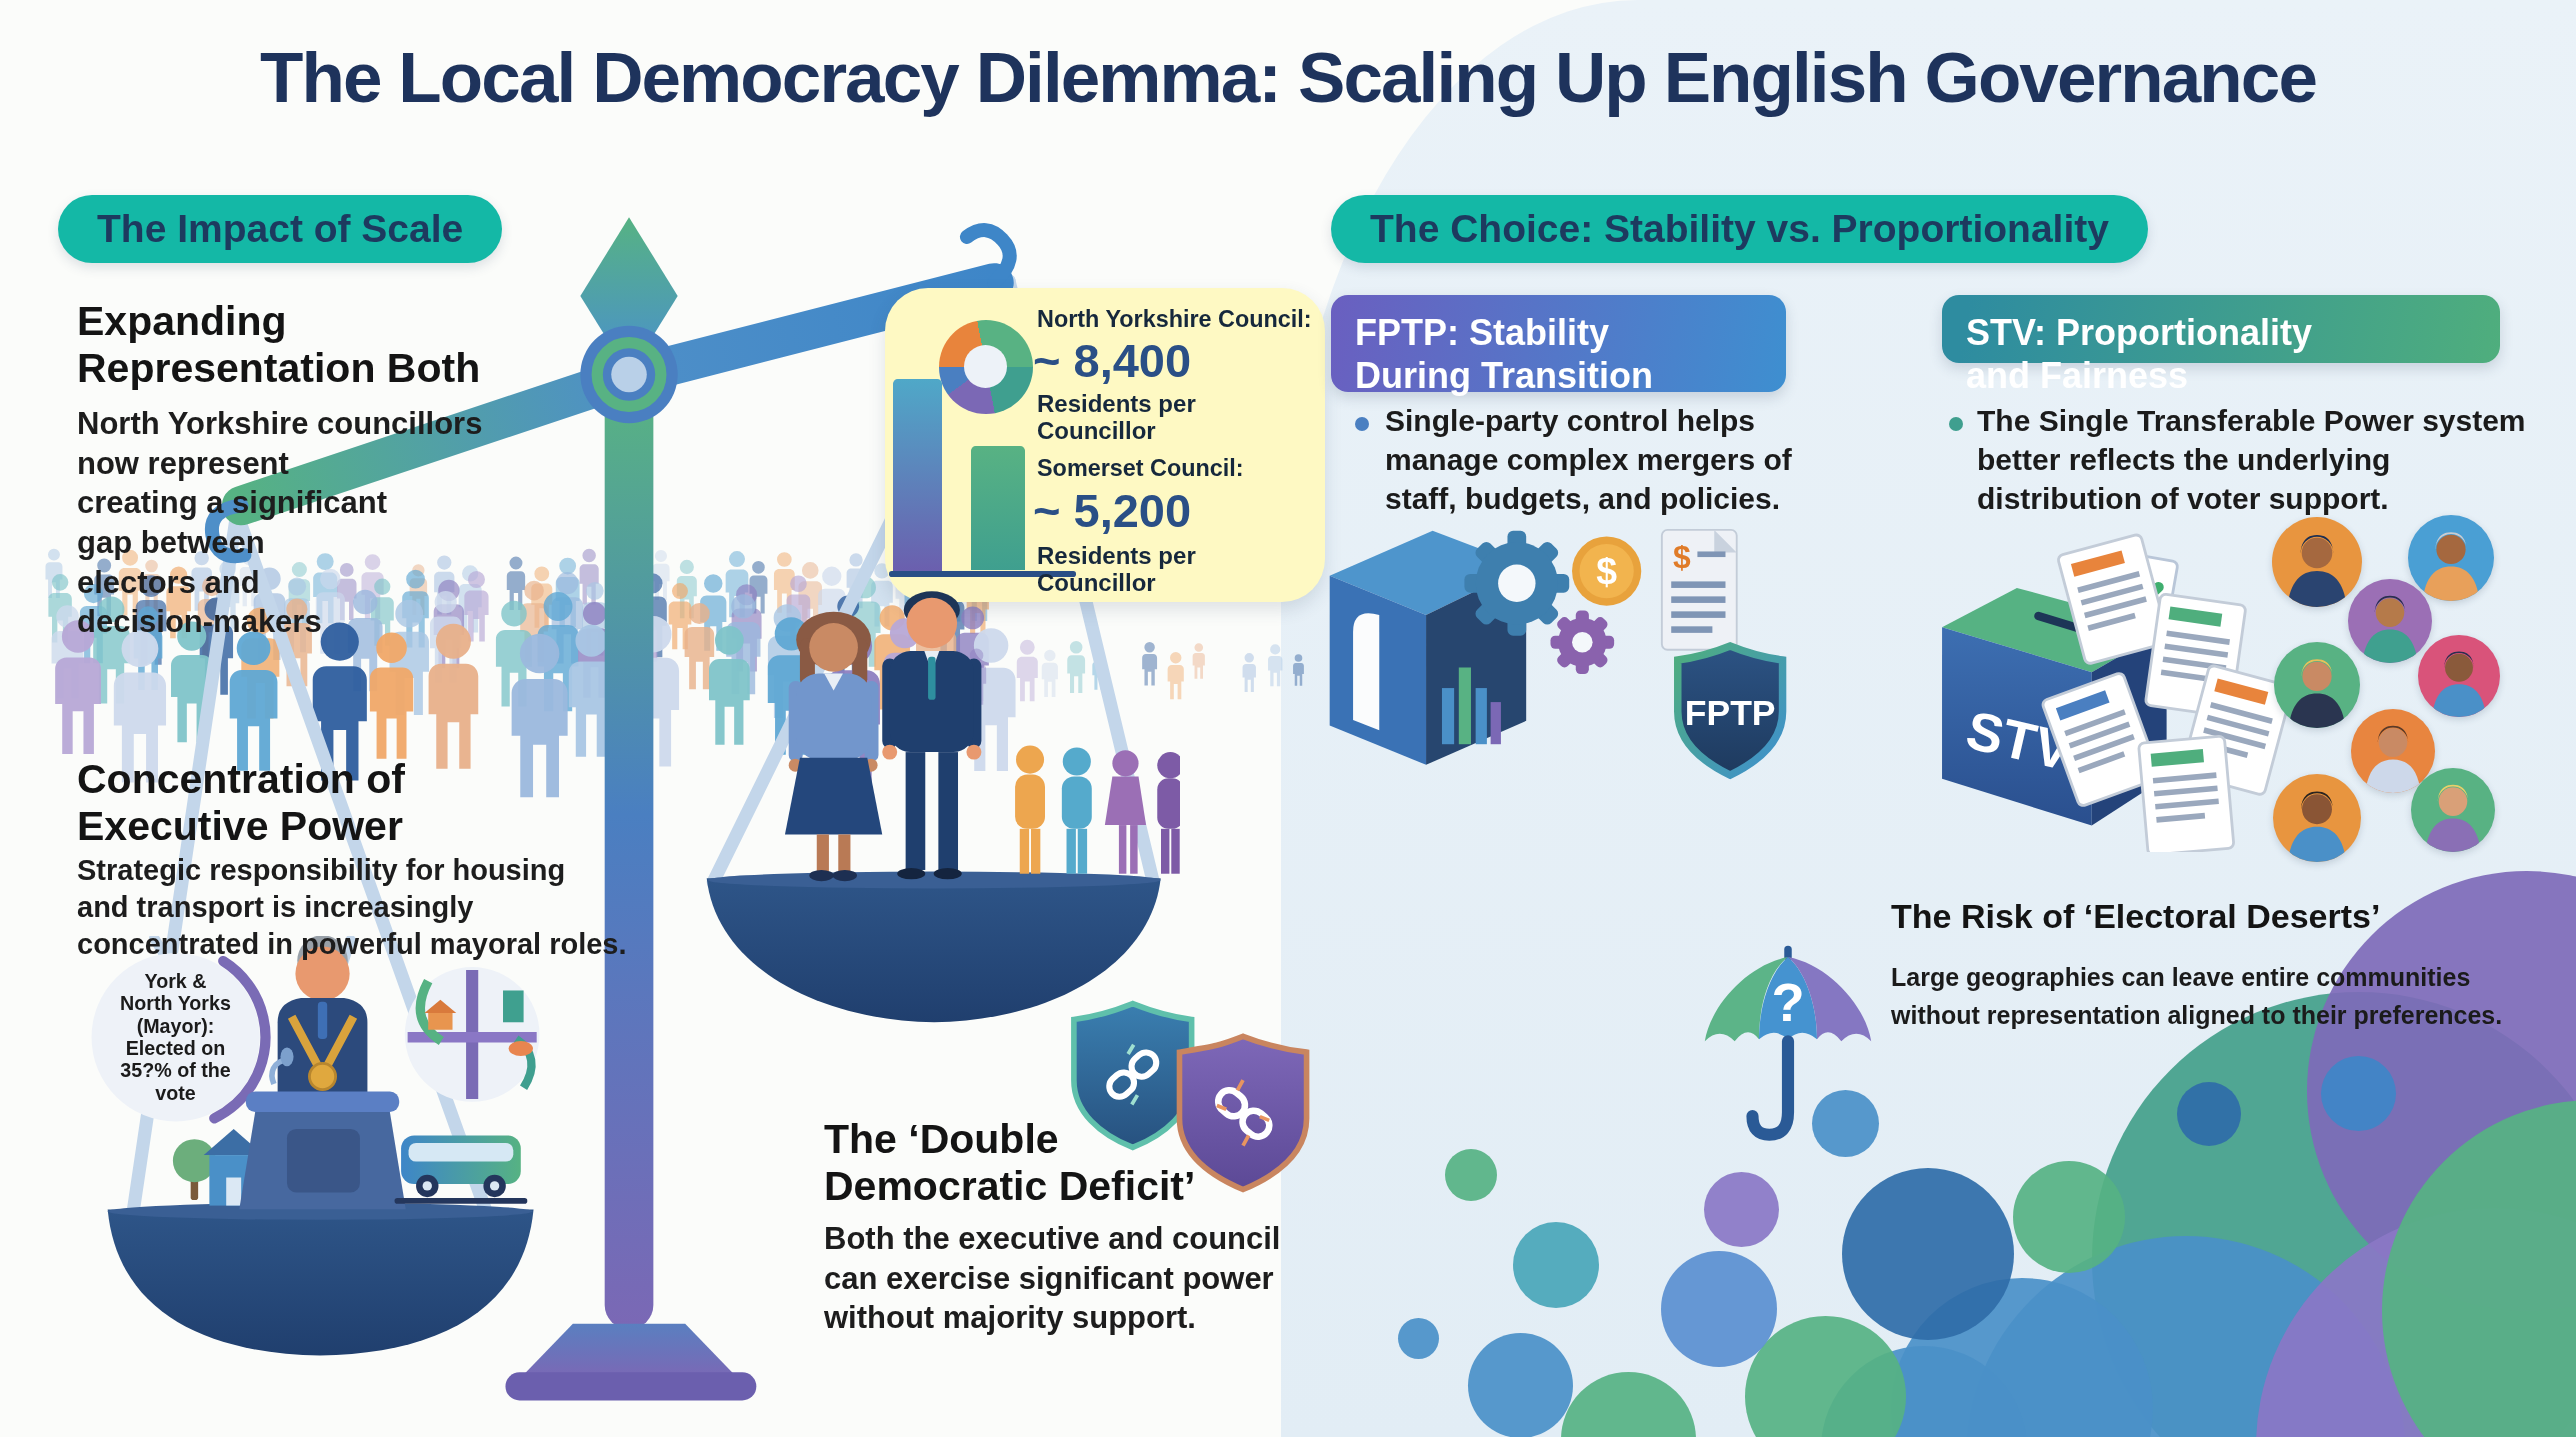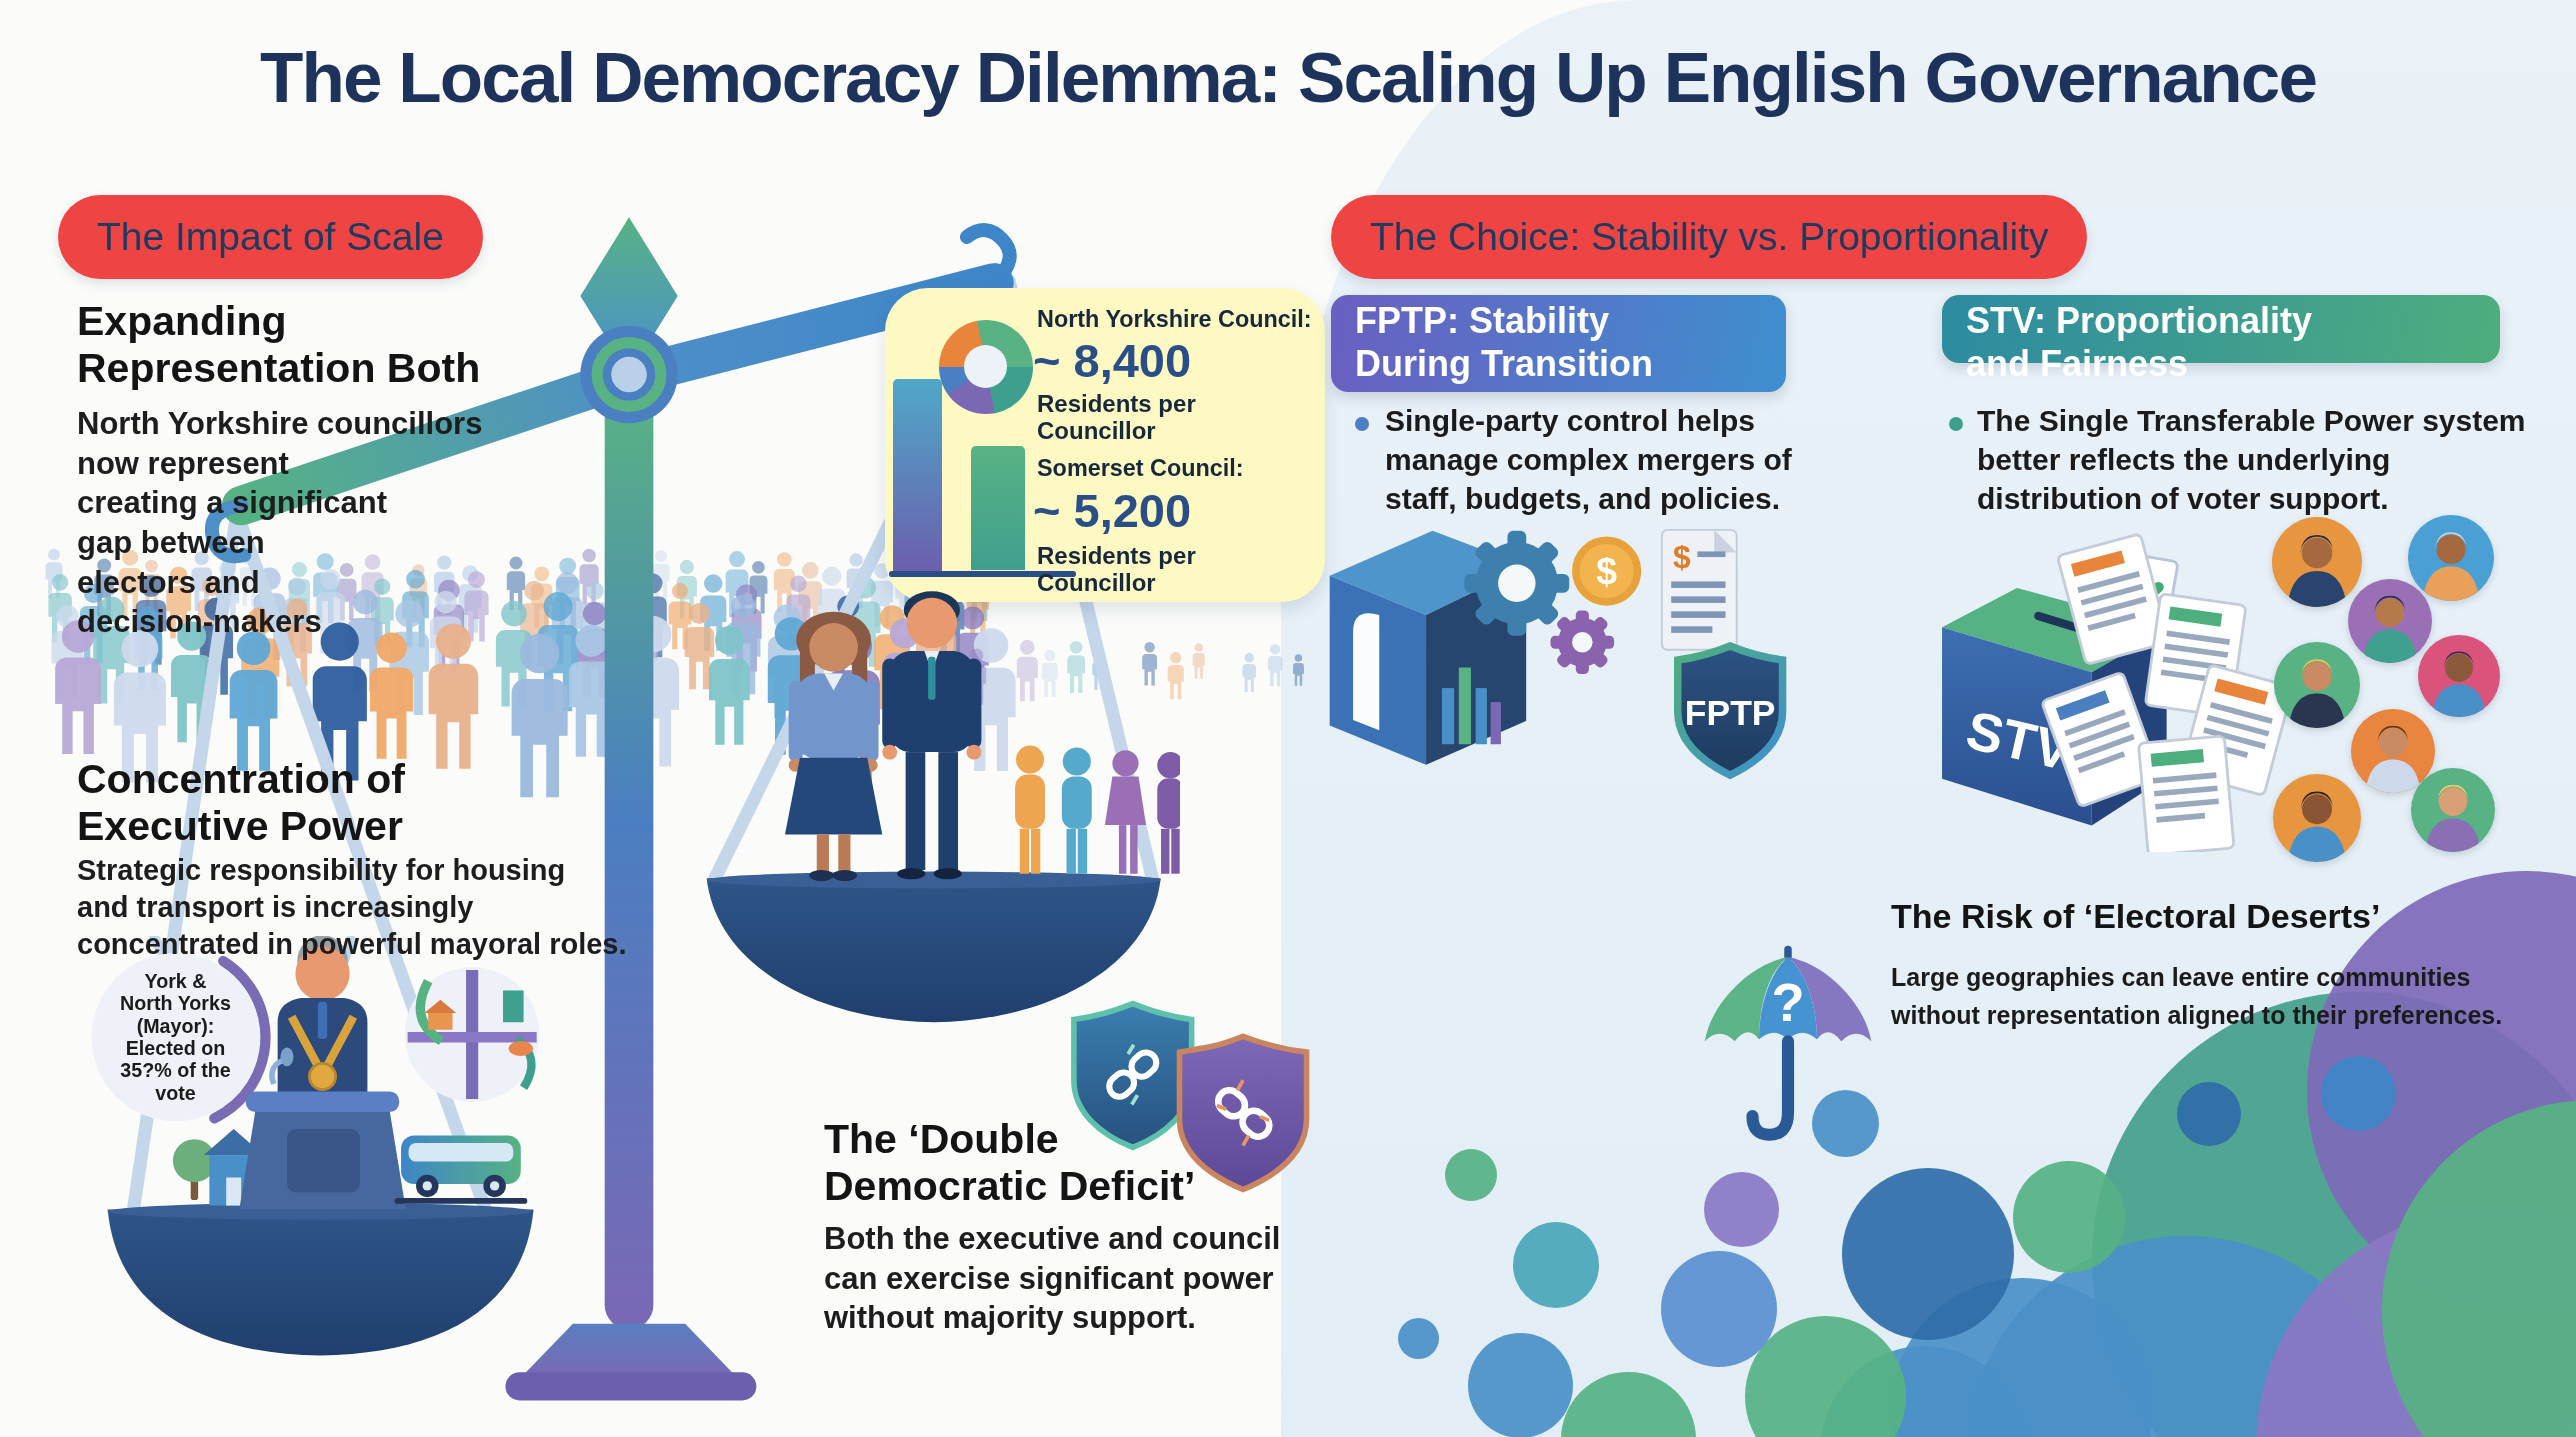--- a/index.html
+++ b/index.html
@@ -6,41 +6,41 @@
   .canvas{position:relative;width:2576px;height:1438px;overflow:hidden;
     font-family:"Liberation Sans",sans-serif;background:#fbfcfa;}
   .abs{position:absolute;}
   .pre{white-space:pre-line;}
   .bg-right{left:1281px;top:0;width:1295px;height:1438px;
     background:linear-gradient(180deg,#eaf2f8 0%,#e2edf5 100%);
     border-top-left-radius:356px 599px;}
   .bubble{position:absolute;border-radius:50%;}
   .title{left:0;right:0;top:37px;text-align:center;font-size:71px;font-weight:bold;
     color:#1e335c;letter-spacing:-1.9px;}
-  .pill{padding:20px 39px;background:#ef4444;border-radius:56px;font-size:39px;
-    font-weight:normal;color:#1d3a5f;box-shadow:0 4.7px 11.2px rgba(50,70,100,.15);}
+  .pill{padding:12px 39px;background:#14b8a6;border-radius:56px;font-size:39px;
+    font-weight:bold;color:#1d3a5f;box-shadow:0 4.7px 11.2px rgba(50,70,100,.15);}
   .h2{font-size:41px;font-weight:bold;color:#141414;line-height:1.15;}
   .body-txt{font-size:31px;font-weight:bold;color:#1d1d1d;line-height:1.28;}
   .stats-card{left:885px;top:288px;width:440px;height:314px;background:#fef9c3;
     border-radius:43px;box-shadow:0 7.5px 17px rgba(50,70,100,.14);}
   .donut{left:54px;top:32px;width:94px;height:94px;border-radius:50%;
     background:conic-gradient(from -90deg,#e8843c 0 22%,#58b283 22% 50%,#3f9f8f 50% 72%,#7b68b5 72% 90%,#4a7fc1 90% 100%);}
   .donut::after{content:"";position:absolute;left:25px;top:25px;width:43px;height:43px;
     border-radius:50%;background:#edf2f8;}
   .bar{position:absolute;border-radius:4.7px 4.7px 0 0;}
   .bar1{left:7.5px;top:91px;width:49px;height:192px;background:linear-gradient(180deg,#4fa8c8,#6b5fae);}
   .bar2{left:86px;top:158px;width:54px;height:124px;background:linear-gradient(180deg,#58b283,#3f9f8f);}
   .axis{left:3.7px;top:283px;width:187px;height:5.6px;background:#2a4f86;border-radius:2.8px;position:absolute;}
   .card-label{font-size:23.4px;font-weight:bold;color:#16283c;line-height:1.1;}
   .card-value{font-size:47px;font-weight:bold;color:#2a4f86;}
   .card-unit{font-size:24px;font-weight:bold;color:#16283c;line-height:1.12;}
   .badge-text{left:97px;top:960px;width:157px;height:154px;display:flex;align-items:center;
     justify-content:center;text-align:center;font-size:19.7px;font-weight:bold;color:#1b1b1b;line-height:1.14;}
   .grad-box{color:#fff;font-weight:bold;font-size:36px;line-height:1.2;border-radius:17px;
-    padding:4px 24px;box-sizing:border-box;box-shadow:0 5.6px 13px rgba(50,70,100,.18);}
+    padding:16px 24px;box-sizing:border-box;box-shadow:0 5.6px 13px rgba(50,70,100,.18);}
   .fptp-box{left:1331px;top:295px;width:455px;height:97px;
     background:linear-gradient(100deg,#6a5fc0,#3e8fd0);}
   .stv-box{left:1942px;top:295px;width:558px;height:68px;
     background:linear-gradient(100deg,#2e8ca0 5%,#4fae7d);}
   .bullet-dot{width:14px;height:14px;border-radius:50%;}
   .bullet-txt{font-size:30px;font-weight:bold;color:#1b1b1b;line-height:1.3;}
   .deserts-h{font-size:34px;font-weight:bold;color:#141414;}
   .deserts-b{font-size:25px;font-weight:bold;color:#1b1b1b;line-height:1.5;}
   .avatar{position:absolute;border-radius:50%;overflow:hidden;box-shadow:0 2.8px 7.5px rgba(40,60,90,.18);}
   .avatar svg{display:block;width:100%;height:100%;}

